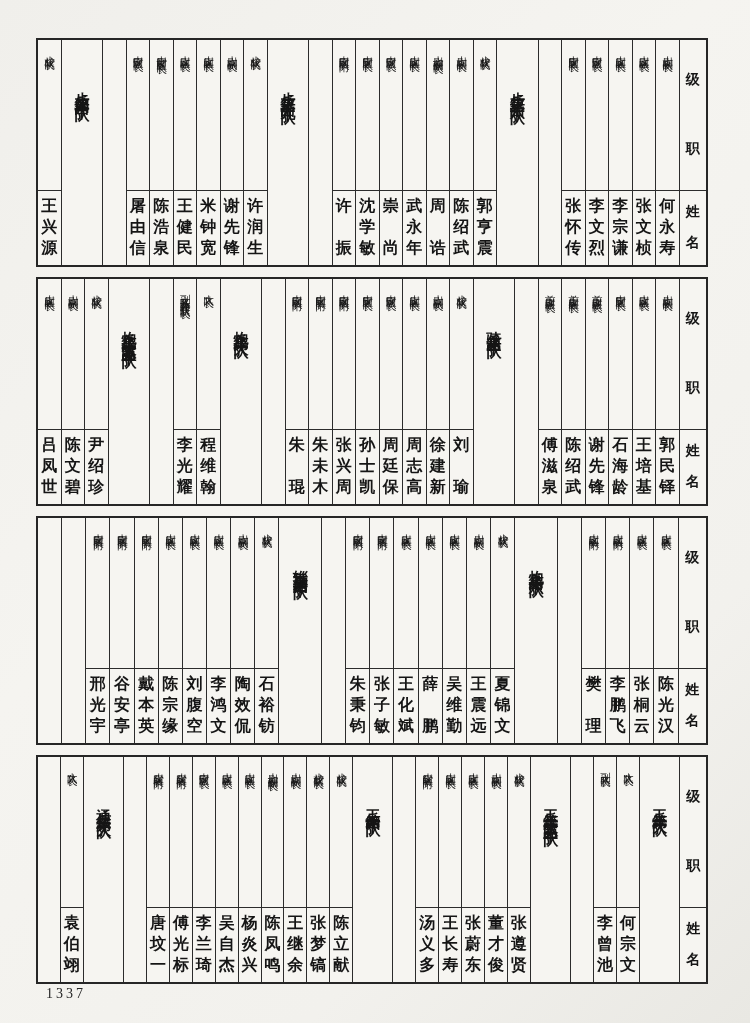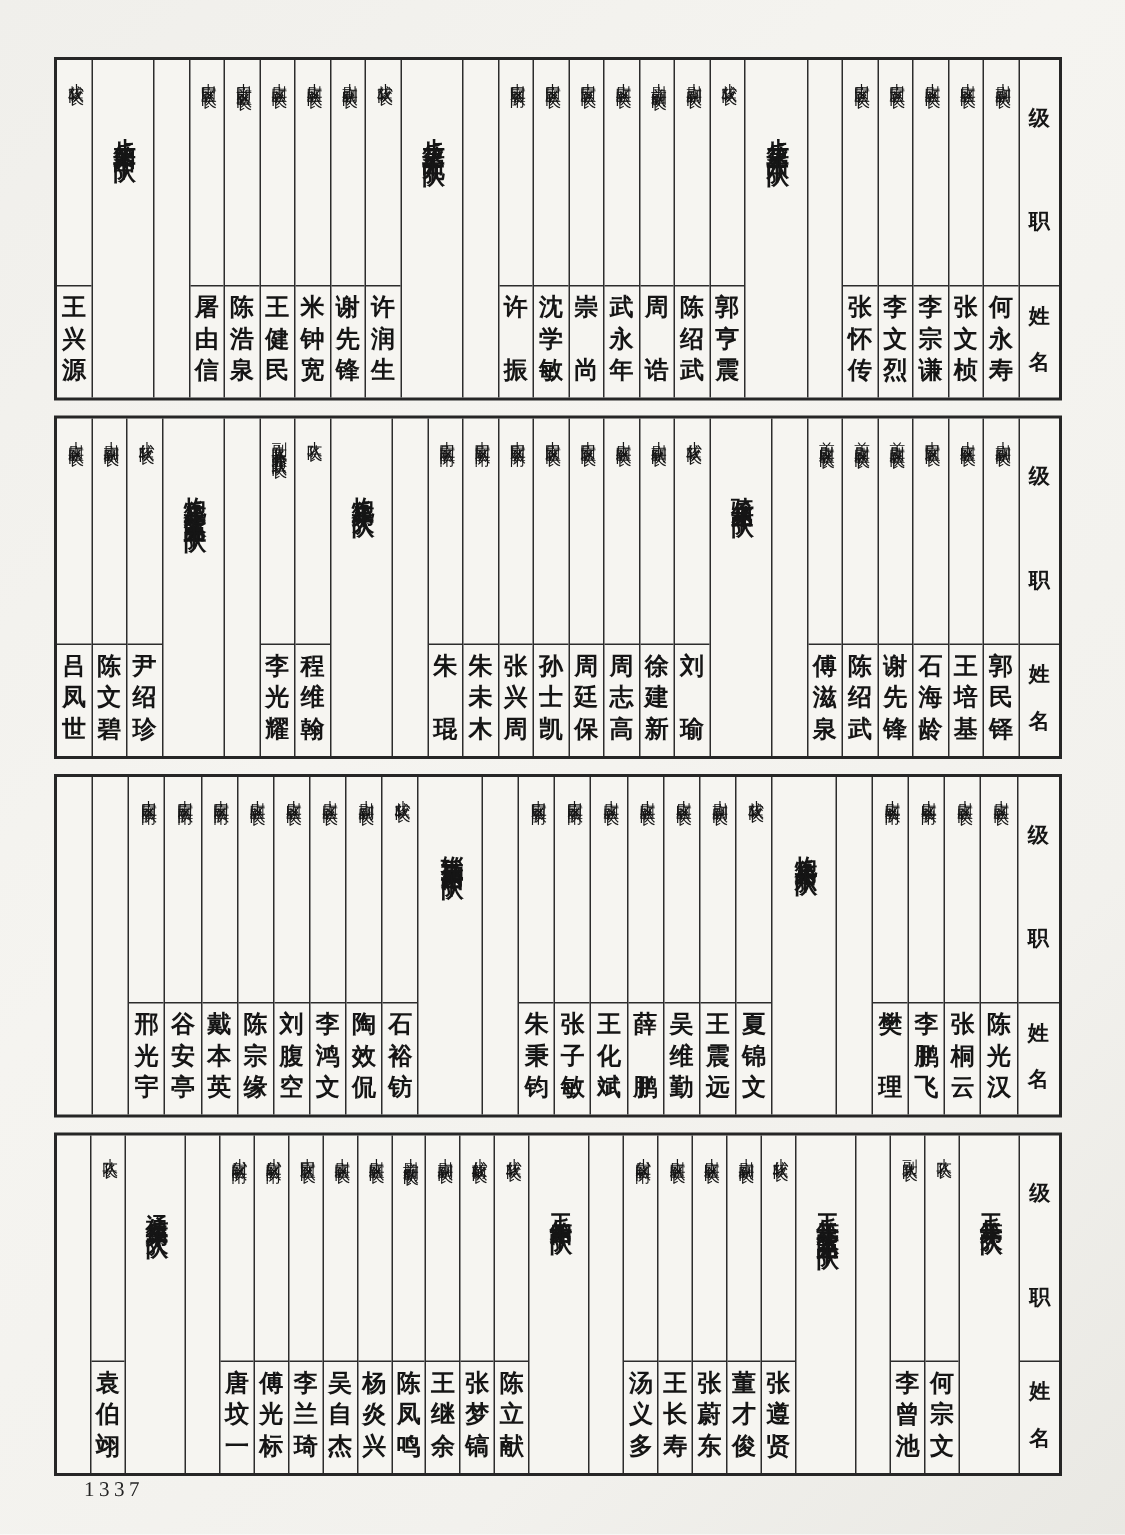--- a/index.html
+++ b/index.html
@@ -45,21 +45,21 @@
   }
   .nchar{font-size:16px;font-weight:700;line-height:1;}
   .cell.hcell{
     display:flex;flex-direction:column;align-items:center;
     justify-content:space-around;padding:6px 0;
   }
   .cell.hcell.hrank{flex:0 0 67%;border-bottom:1px solid #2c2c2c;}
   .cell.hcell.hname{flex:1 1 0;}
   .hchar{font-size:14px;font-weight:700;line-height:1;}
   .page-number{
-    position:absolute;left:56px;top:986px;font-size:14px;letter-spacing:3px;color:#242424;
+    position:absolute;left:46px;top:986px;font-size:14px;letter-spacing:3px;color:#242424;
   }
 </style>
 </head>
 <body>
 
 <div class="page">
   <div class="table">
       <div class="band">
         <div class="col person">
           <div class="cell rank">

